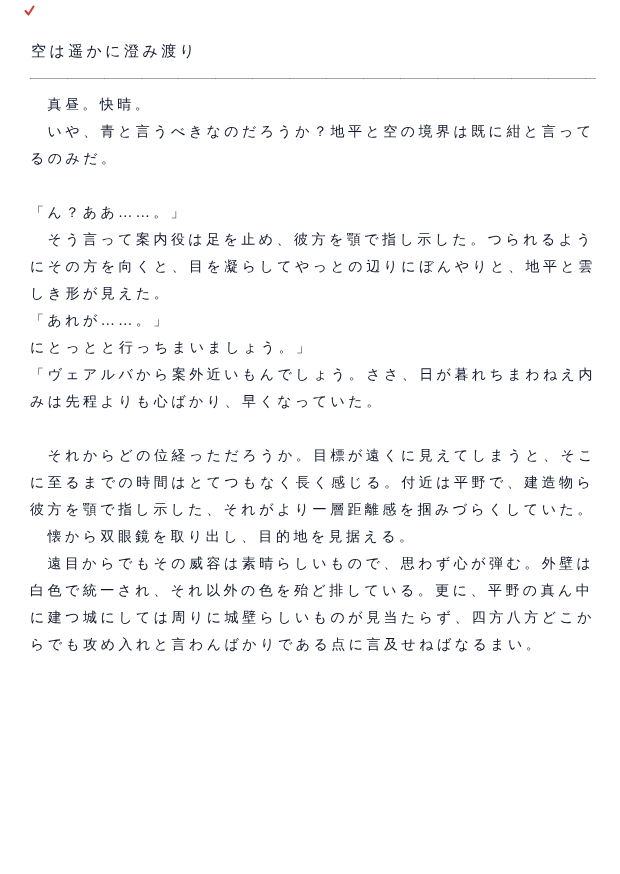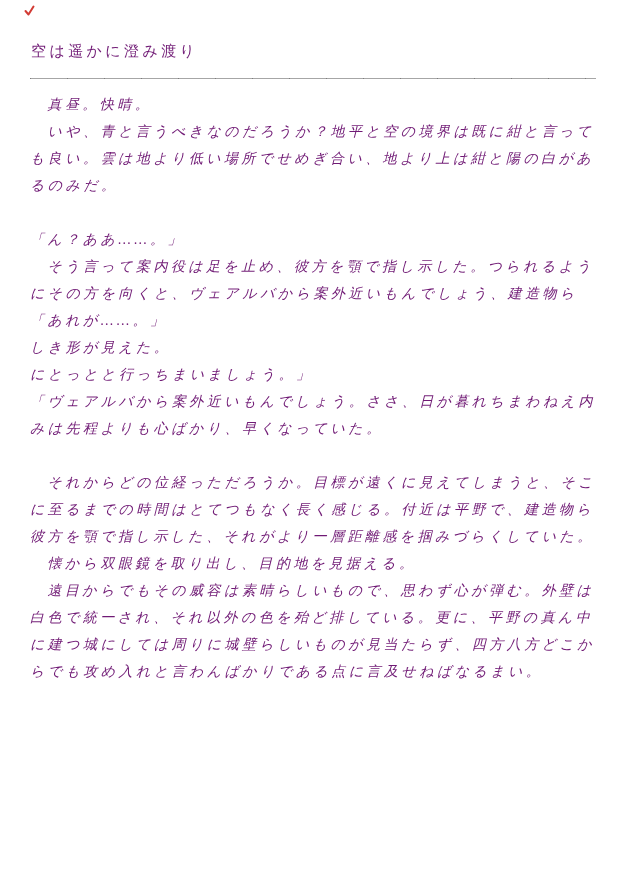--- a/index.html
+++ b/index.html
@@ -7,21 +7,21 @@
     padding: 0;
     background: #ffffff;
   }
   .page {
     position: relative;
     width: 620px;
     height: 874px;
     background: #ffffff;
     overflow: hidden;
     font-family: "Liberation Serif", "DejaVu Serif", serif;
-    color: #701a75;
+    color: #0f172a;
   }
   .red-mark {
     position: absolute;
     left: 24px;
     top: 3px;
     width: 11px;
     height: 12px;
   }
   .doc-title {
     position: absolute;
@@ -45,21 +45,20 @@
     );
     background-size: 37px 1px;
     background-repeat: repeat-x;
     background-position: 0 0;
   }
   .text-block {
     position: absolute;
     left: 30px;
     top: 91px;
     width: 568px;
-    font-style: italic;
   }
   .text-line {
     height: 27px;
     line-height: 27px;
     font-size: 14px;
     letter-spacing: 3.45px;
     white-space: pre;
     overflow: visible;
   }
 </style>
@@ -74,28 +73,27 @@
     </svg>
   </span>
 
   <div class="doc-title">空は遥かに澄み渡り</div>
 
   <div class="divider"></div>
 
   <div class="text-block" id="text-lines">
       <div class="text-line">　真昼。快晴。</div>
       <div class="text-line">　いや、青と言うべきなのだろうか？地平と空の境界は既に紺と言って</div>
-      <div class="text-line">も良い。雲は地より低い場所でせめぎ合い、地より上は紺と陽の白があ</div>
       <div class="text-line">るのみだ。</div>
       <div class="text-line"></div>
       <div class="text-line">「ん？ああ……。」</div>
       <div class="text-line">　そう言って案内役は足を止め、彼方を顎で指し示した。つられるよう</div>
-      <div class="text-line">にその方を向くと、ヴェアルバから案外近いもんでしょう、建造物ら</div>
+      <div class="text-line">にその方を向くと、目を凝らしてやっとの辺りにぼんやりと、地平と雲</div>
+      <div class="text-line">しき形が見えた。</div>
       <div class="text-line">「あれが……。」</div>
-      <div class="text-line">しき形が見えた。</div>
       <div class="text-line">にとっとと行っちまいましょう。」</div>
       <div class="text-line">「ヴェアルバから案外近いもんでしょう。ささ、日が暮れちまわねえ内</div>
       <div class="text-line">みは先程よりも心ばかり、早くなっていた。</div>
       <div class="text-line"></div>
       <div class="text-line">　それからどの位経っただろうか。目標が遠くに見えてしまうと、そこ</div>
       <div class="text-line">に至るまでの時間はとてつもなく長く感じる。付近は平野で、建造物ら</div>
       <div class="text-line">彼方を顎で指し示した、それがより一層距離感を掴みづらくしていた。</div>
       <div class="text-line">　懐から双眼鏡を取り出し、目的地を見据える。</div>
       <div class="text-line">　遠目からでもその威容は素晴らしいもので、思わず心が弾む。外壁は</div>
       <div class="text-line">白色で統一され、それ以外の色を殆ど排している。更に、平野の真ん中</div>

